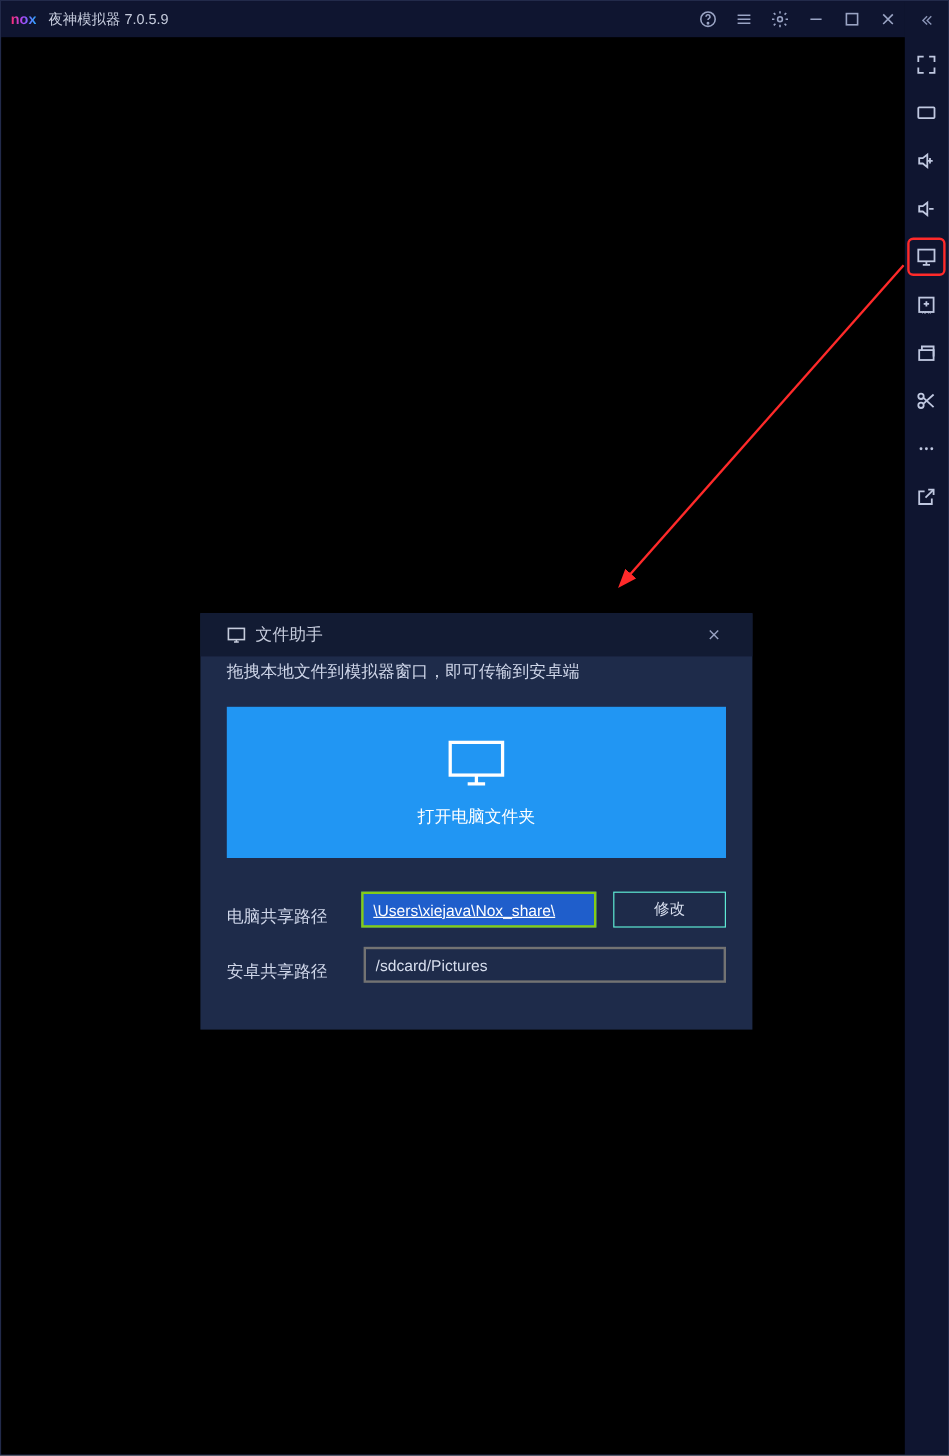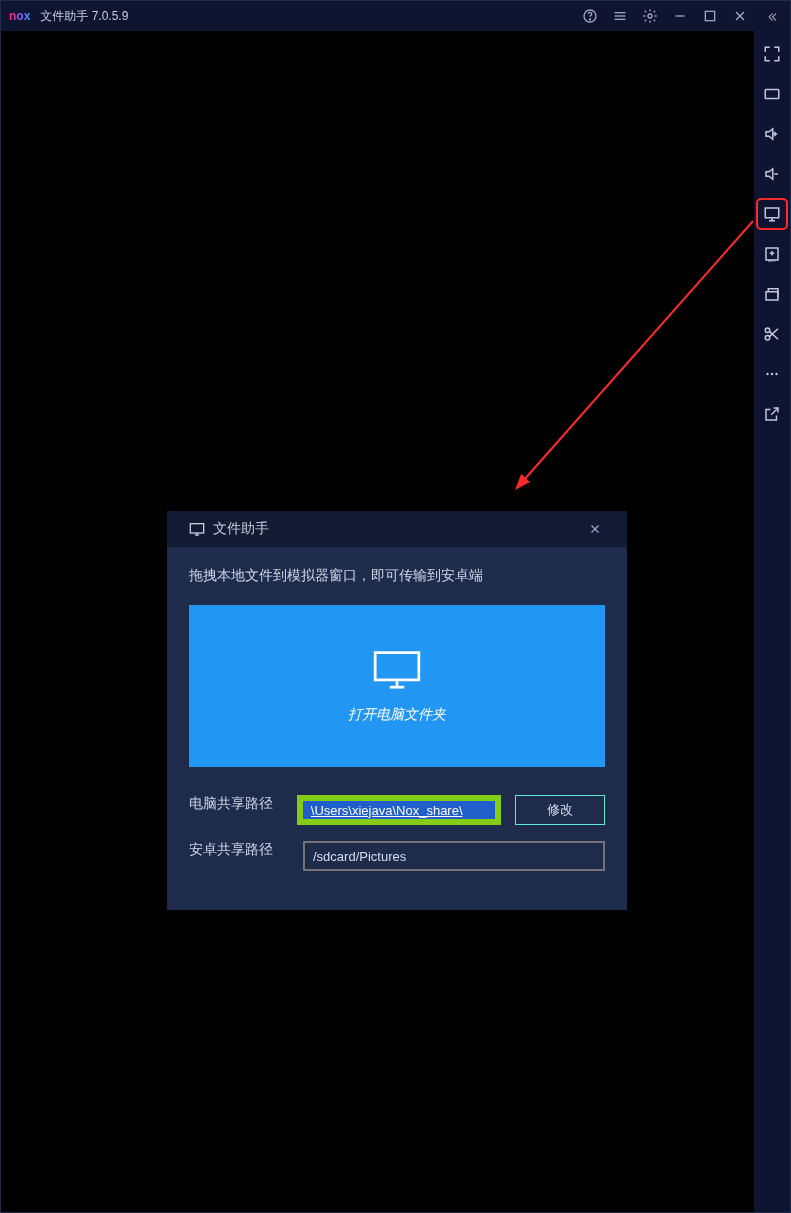--- a/index.html
+++ b/index.html
@@ -101,54 +101,53 @@
   height: 36px;
   background: #121b33;
   display: flex;
   align-items: center;
   padding: 0 22px;
   color: #c6ccdd;
 }
 .dialog-title .dt-icon { margin-right: 8px; display: flex; }
 .dialog-title .dt-text { flex: 1; font-size: 14px; }
 .dialog-title .dt-close { width: 20px; height: 20px; display:flex; align-items:center; justify-content:center; cursor:pointer; color:#9aa4c4;}
-.dialog-body { padding: 20px 22px 24px; }
+.dialog-body { padding: 4px 22px 24px; }
 .hint { color: #cfd6e9; font-size: 14px; margin-bottom: 20px; }
 .btn-row { display: flex; gap: 24px; margin-bottom: 28px; }
 .big-btn {
   flex: 1;
-  height: 162px;
+  height: 126px;
   display: flex;
   flex-direction: column;
   align-items: center;
   justify-content: center;
   color: #fff;
   font-size: 14px;
   cursor: pointer;
-  font-style: italic;
 }
 .big-btn.blue { background: #2196f3; }
 .big-btn.green { background: #46af49; }
 .big-btn .bi { margin-bottom: 14px; }
 .big-btn .bi svg { width: 56px; height: 40px; }
-.form-row { display: flex; align-items: flex-start; margin-bottom: 16px; gap: 14px; }
+.form-row { display: flex; align-items: flex-end; margin-bottom: 16px; gap: 14px; }
 .form-label { width: 100px; color: #cfd6e9; font-size: 14px; }
 .form-input {
   flex: 1;
   height: 30px;
   background: #1e2b4a;
   border: 2px solid #737373;
   color: #d7deee;
   padding: 0 8px;
   font-size: 13px;
   font-family: inherit;
 }
 .form-input.selected {
   background: #1f5ecb;
-  border: 6px solid #84cc16;
+  border: 2px solid #84cc16;
   color: #fff;
   text-decoration: underline;
 }
 .edit-btn {
   width: 96px;
   height: 30px;
   background: #1e2b4a;
   border: 1px solid #5eead4;
   color: #d7deee;
   font-size: 13px;
@@ -156,21 +155,21 @@
   font-family: inherit;
 }
 </style>
 </head>
 <body>
 
 <div class="app-frame">
   <div class="main-area">
     <div class="title-bar">
       <span class="logo-nox">nox</span>
-      <span class="title-text">文件助手 7.0.5.9</span>
+      <span class="title-text">夜神模拟器 7.0.5.9</span>
       <div class="tb-icons">
         <span class="tb-icon">
           <svg viewBox="0 0 24 24" fill="none" stroke="currentColor" stroke-width="2">
               <circle cx="12" cy="12" r="9"></circle>
               <path d="M9.5 9a2.5 2.5 0 1 1 3.5 2.3c-.9.4-1 1-1 1.7"></path>
               <circle cx="12" cy="17" r="0.8" fill="currentColor"></circle>
             </svg>
         </span>
         <span class="tb-icon">
           <svg viewBox="0 0 24 24" fill="none" stroke="currentColor" stroke-width="2">

